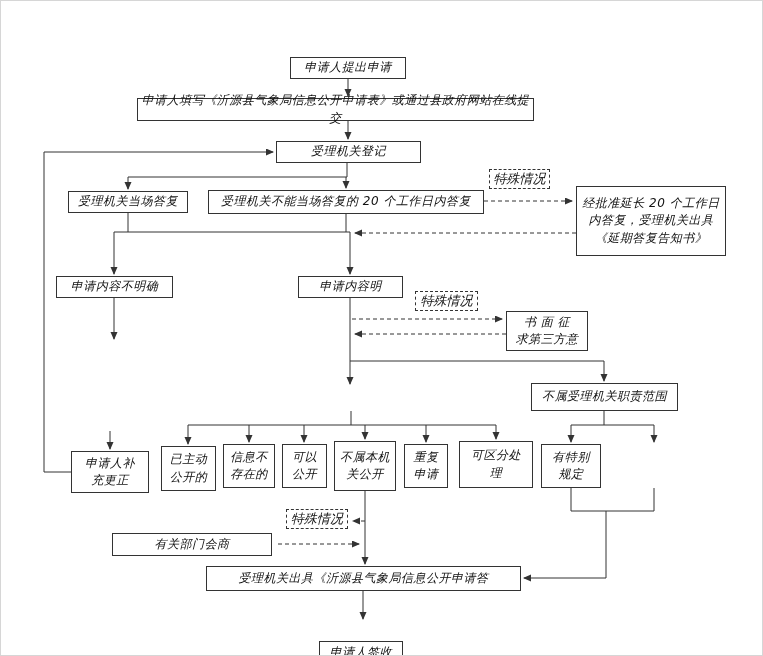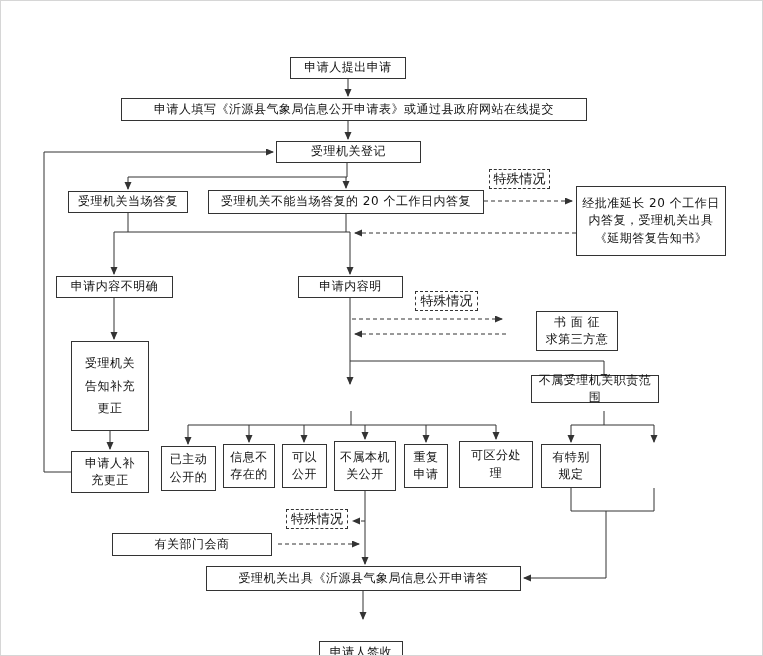--- a/index.html
+++ b/index.html
@@ -20,20 +20,21 @@
     align-items:center;
     justify-content:center;
     text-align:center;
     font-size:12px;
     line-height:1.45;
     color:#111;
     white-space:pre-line;
     box-sizing:border-box;
     padding:0 2px;
     letter-spacing:0.5px;
+    font-style:italic;
   }
   .node.dashed{
     border-style:dashed;
     font-size:13px;
     letter-spacing:0;
   }
   .node.tall{line-height:1.9;}
 </style>
 </head>
 <body>
@@ -82,49 +83,46 @@
       <line x1="575" y1="232" x2="354" y2="232" marker-end="url(#arr)"></line>
       <line x1="351" y1="318" x2="501" y2="318" marker-end="url(#arr)"></line>
       <line x1="505" y1="333" x2="354" y2="333" marker-end="url(#arr)"></line>
       <line x1="364" y1="520" x2="352" y2="520" marker-end="url(#arr)"></line>
       <line x1="277" y1="543" x2="358" y2="543" marker-end="url(#arr)"></line>
     </g>
   </svg>
 
   <div class="node" style="left:289px;top:56px;width:116px;height:22px">申请人提出申请</div>
 
-  <div class="node" style="left:120px;top:97px;width:466px;height:23px">申请人填写《沂源县气象局信息公开申请表》或通过县政府网站在线提交</div>
+  <div class="node" style="left:136px;top:97px;width:397px;height:23px">申请人填写《沂源县气象局信息公开申请表》或通过县政府网站在线提交</div>
 
   <div class="node" style="left:275px;top:140px;width:145px;height:22px">受理机关登记</div>
 
   <div class="node" style="left:67px;top:190px;width:120px;height:22px">受理机关当场答复</div>
 
   <div class="node" style="left:207px;top:189px;width:276px;height:24px">受理机关不能当场答复的 20 个工作日内答复</div>
 
   <div class="node dashed" style="left:488px;top:168px;width:61px;height:20px">特殊情况</div>
 
   <div class="node" style="left:575px;top:185px;width:150px;height:70px">经批准延长 20 个工作日
 内答复，受理机关出具
 《延期答复告知书》</div>
 
   <div class="node" style="left:55px;top:275px;width:117px;height:22px">申请内容不明确</div>
 
   <div class="node" style="left:297px;top:275px;width:105px;height:22px">申请内容明</div>
 
   <div class="node dashed" style="left:414px;top:290px;width:63px;height:20px">特殊情况</div>
 
-  <div class="node" style="left:535px;top:310px;width:82px;height:40px">书 面 征
+  <div class="node" style="left:505px;top:310px;width:82px;height:40px">书 面 征
 求第三方意</div>
 
-  <div class="node tall" style="left:70px;top:340px;width:78px;height:90px">受理机关
-告知补充
-更正</div>
 
 
-  <div class="node" style="left:530px;top:374px;width:128px;height:28px">不属受理机关职责范围</div>
+  <div class="node" style="left:530px;top:382px;width:147px;height:28px">不属受理机关职责范围</div>
 
   <div class="node" style="left:70px;top:450px;width:78px;height:42px">申请人补
 充更正</div>
 
   <div class="node" style="left:160px;top:445px;width:55px;height:45px">已主动
 公开的</div>
 
   <div class="node" style="left:222px;top:443px;width:52px;height:44px">信息不
 存在的</div>
 

